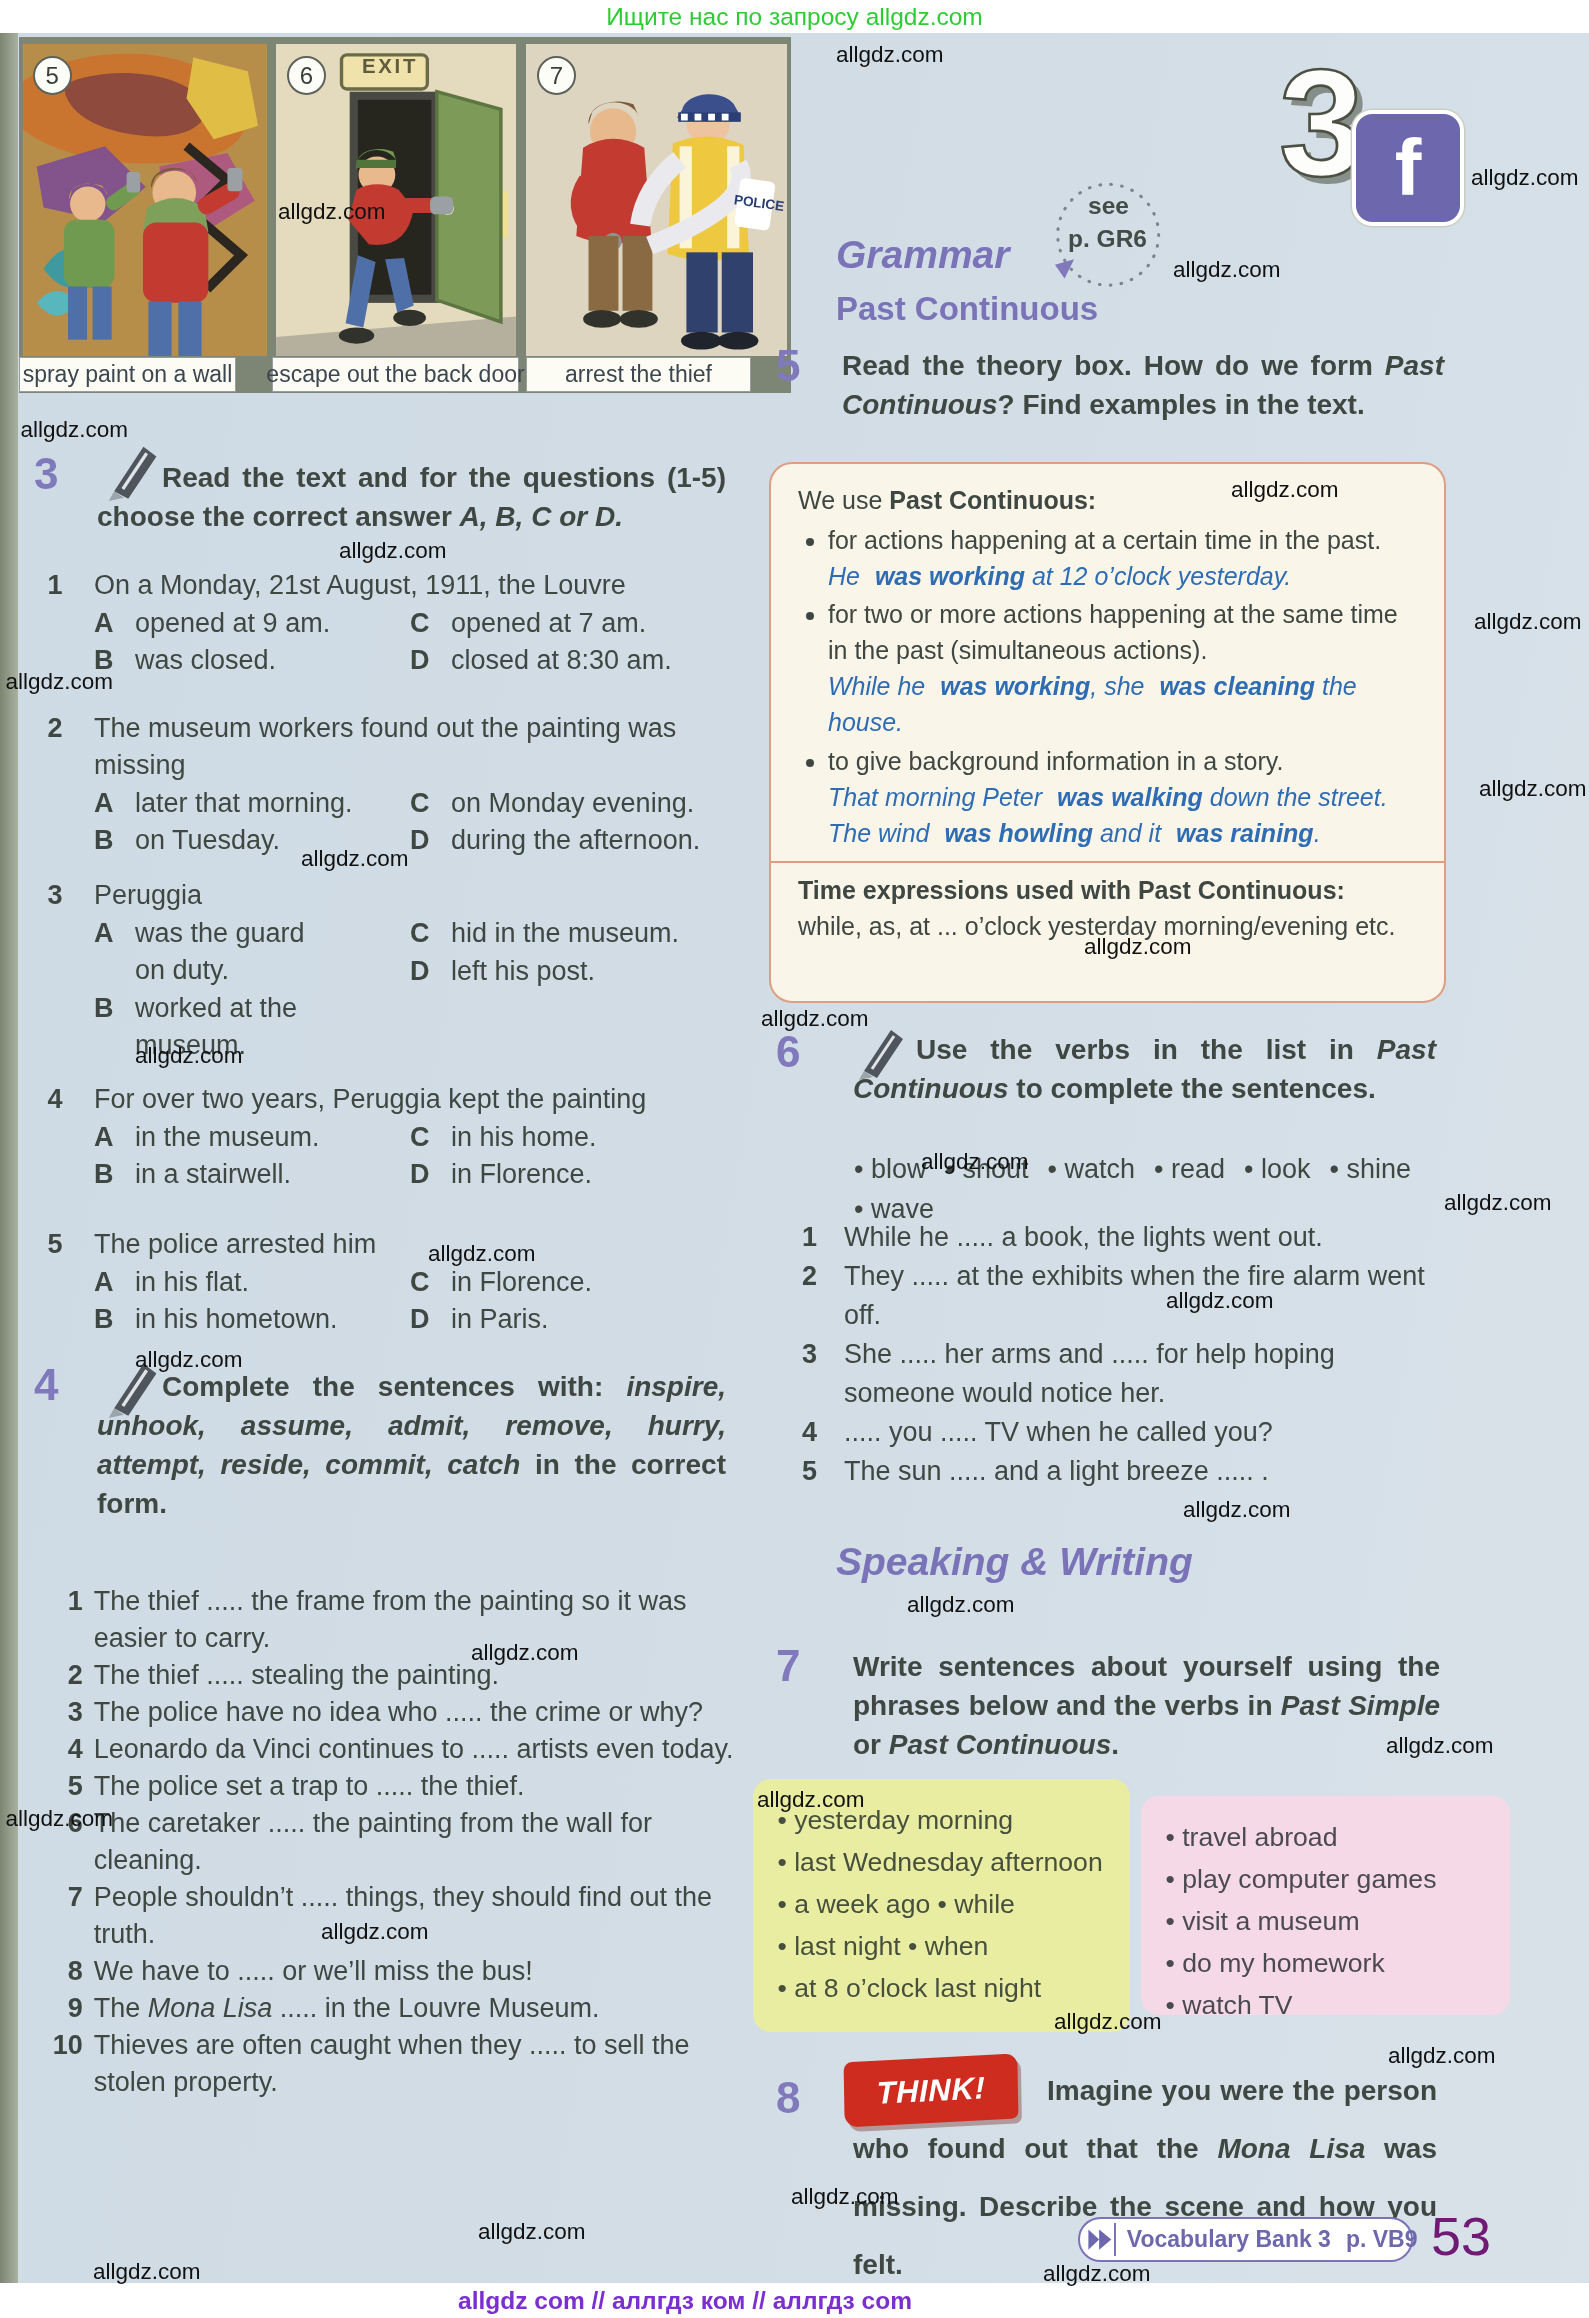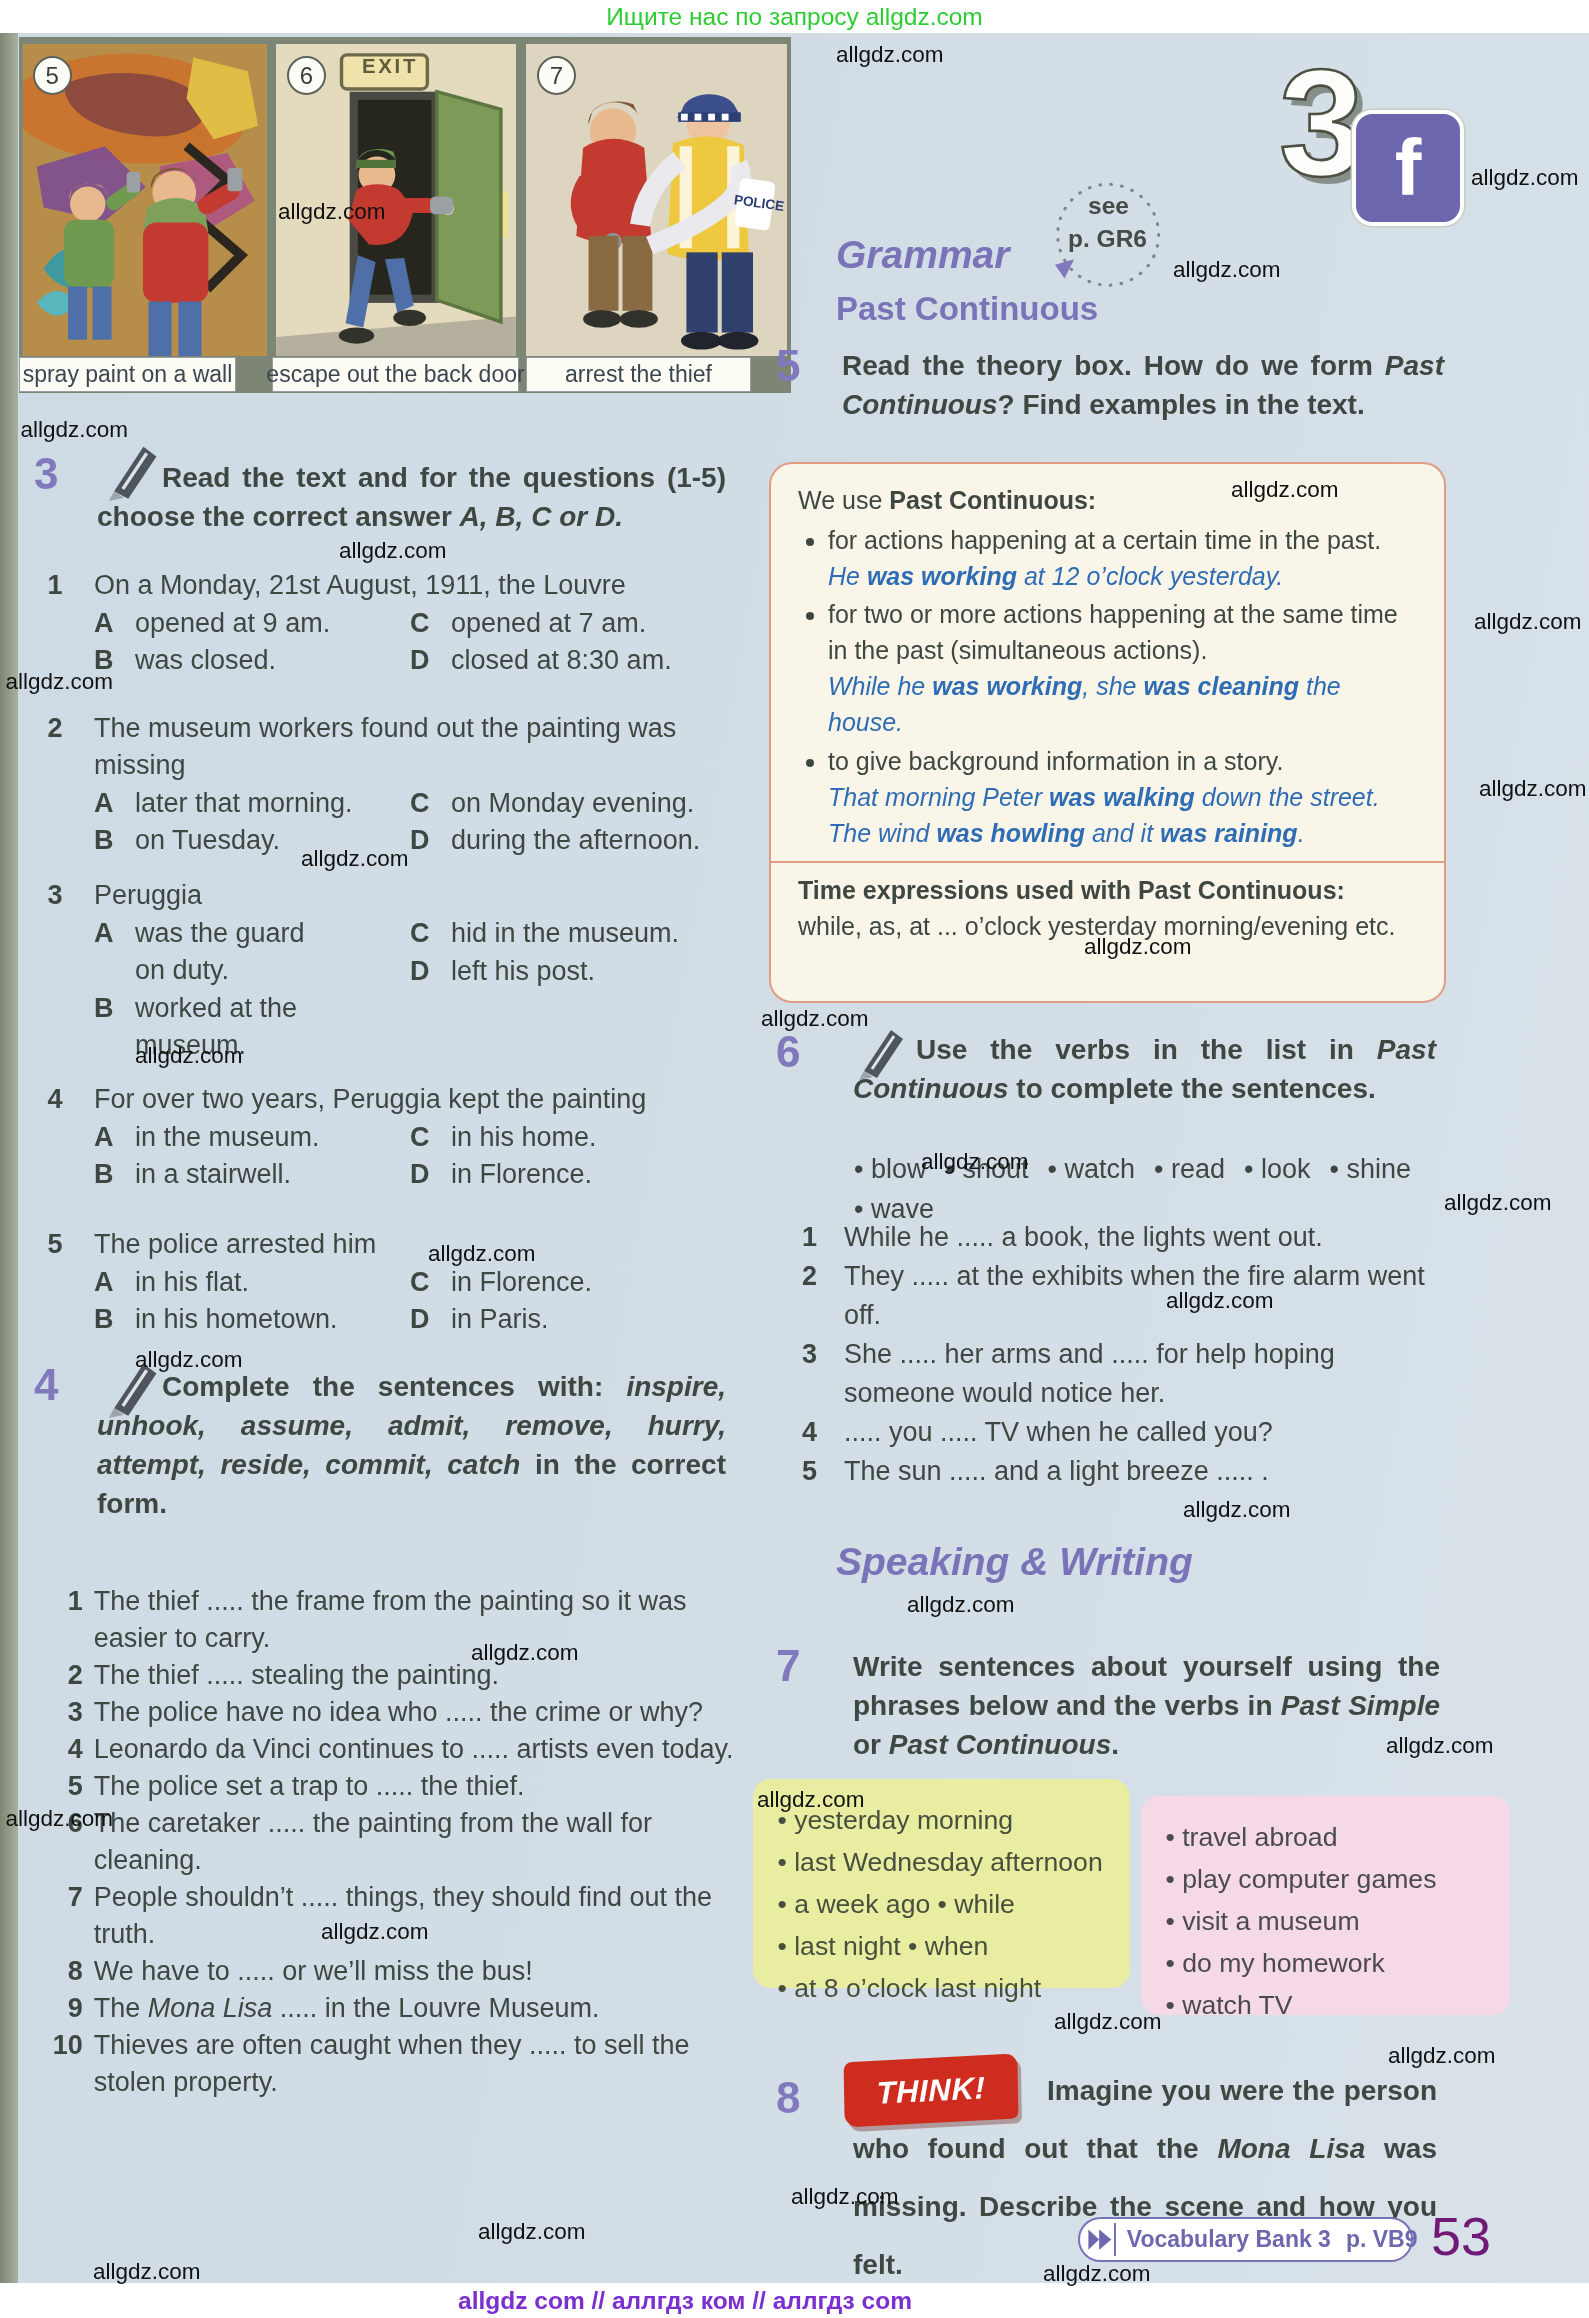--- a/index.html
+++ b/index.html
@@ -58,21 +58,21 @@
          border:4.1px solid #fff;box-shadow:0 0 0 1.4px #c9cdc2;display:flex;align-items:center;
          justify-content:center;color:#fff;font-size:80px;font-weight:bold;line-height:1;}
   .seenote{position:absolute;font-size:24.5px;font-weight:bold;color:#434c46;white-space:nowrap;}
   
   .theory{position:absolute;left:769px;top:462px;width:677px;height:541px;box-sizing:border-box;
           background:#faf5e9;border:2.7px solid #df9d83;border-radius:23px;padding:17.7px 27px 0 27px;
           font-size:25px;line-height:36px;color:#3e4741;overflow:hidden;}
   .theory ul{margin:4.1px 0 0 0;padding-left:30px;list-style:disc;}
   .theory li{margin-bottom:2.7px;}
   .exblue{display:block;max-width:592px;color:#2e6cb4;font-style:italic;}
-  .exblue b{font-weight:bold;}
+  .exblue b{font-weight:bold;margin-left:8px;}
   .tdivider{border:none;border-top:2px solid #df9d83;margin:9.5px -27px 9.5px -27px;}
   
   .wordline{position:absolute;font-size:27px;color:#3e4741;margin-top:36px;}
   .wordline span{margin-right:19px;}
   .pbox{position:absolute;border-radius:17.7px;box-sizing:border-box;padding:20.4px 0 0 24.5px;}
   .pbox.yellow{background:#e9eda2;}
   .pbox.pink{background:#f6d9e6;}
   .pbox div{font-size:26.6px;line-height:42px;color:#474f3d;white-space:nowrap;}
   .pbox.pink div{color:#4a4a50;}
   
@@ -377,21 +377,21 @@
     <div class="item"><span class="n">5</span><span>The sun ..... and a light breeze ..... .</span></div>
   </div>
 
   <div class="gtitle" style="left:836px;top:1540px;">Speaking &amp; Writing</div>
 
   <div class="exnum" style="left:776px;top:1644px;">7</div>
   <div class="extitle" style="left:853px;top:1647px;width:587px;">
     <span>Write sentences about yourself using the phrases below and the verbs in </span><span class="it">Past Simple</span><span> or </span><span class="it">Past Continuous</span><span>.</span>
   </div>
 
-  <div class="pbox yellow" style="left:753px;top:1779px;width:377px;height:209px;">
+  <div class="pbox yellow" style="left:753px;top:1779px;width:377px;height:253px;">
     <div>• yesterday morning</div>
     <div>• last Wednesday afternoon</div>
     <div>• a week ago • while</div>
     <div>• last night • when</div>
     <div>• at 8 o’clock last night</div>
   </div>
   <div class="pbox pink" style="left:1141px;top:1796px;width:369px;height:219px;">
     <div>• travel abroad</div>
     <div>• play computer games</div>
     <div>• visit a museum</div>

